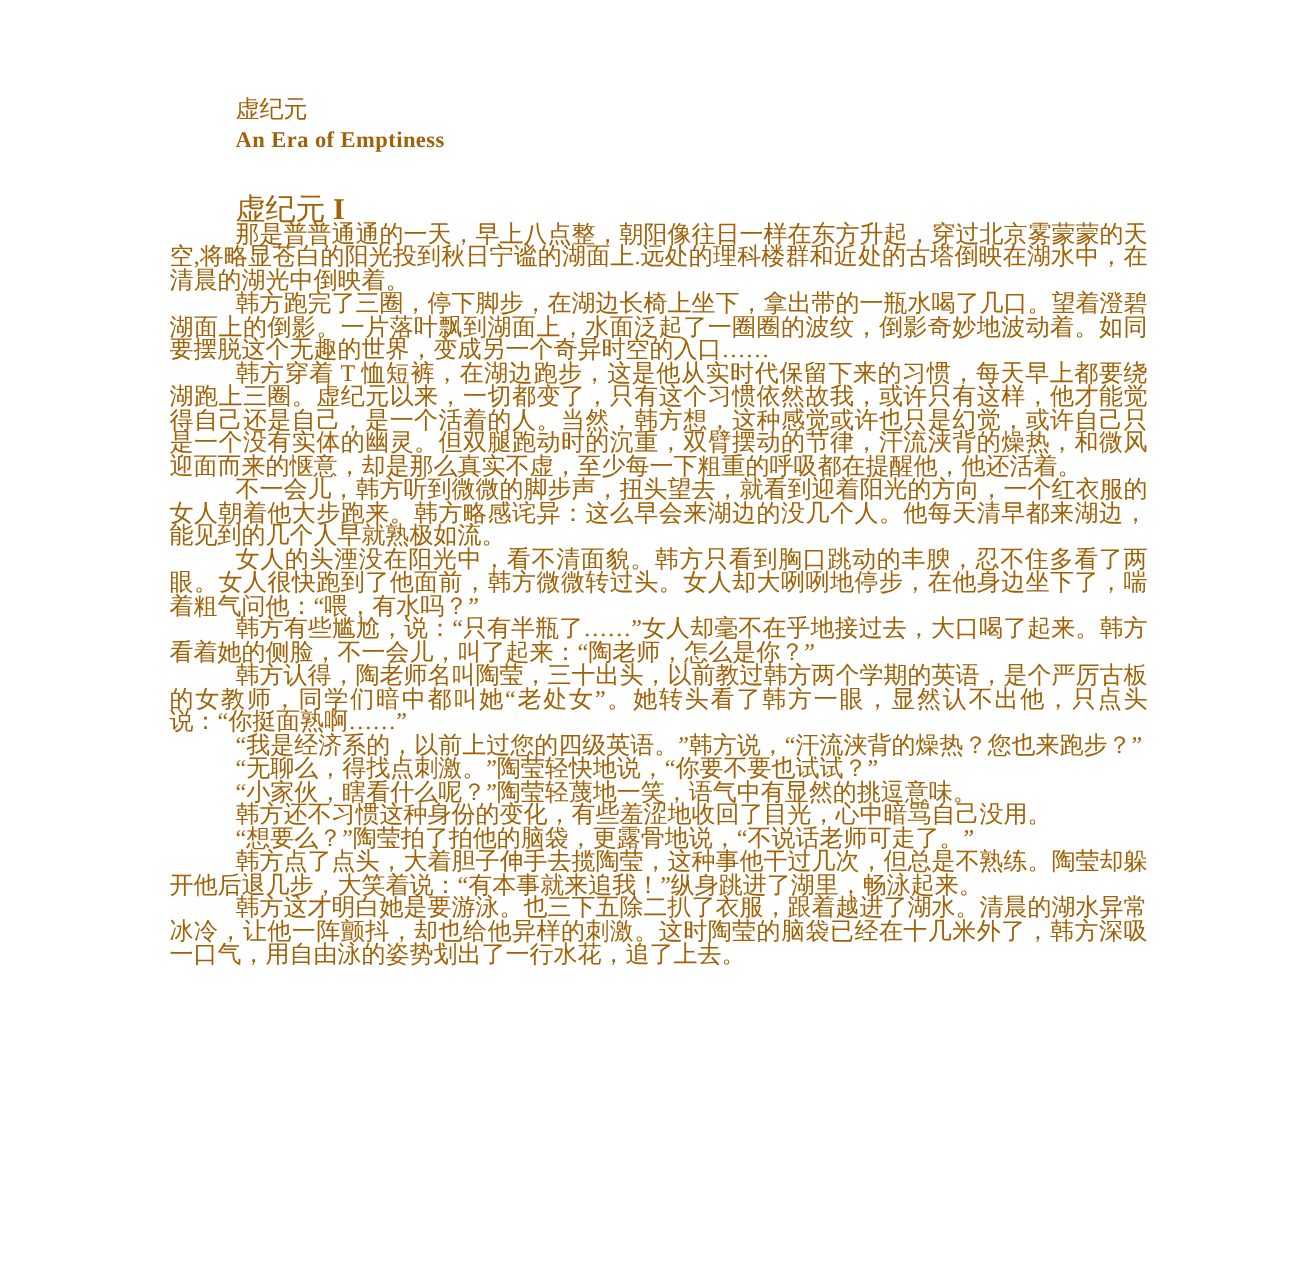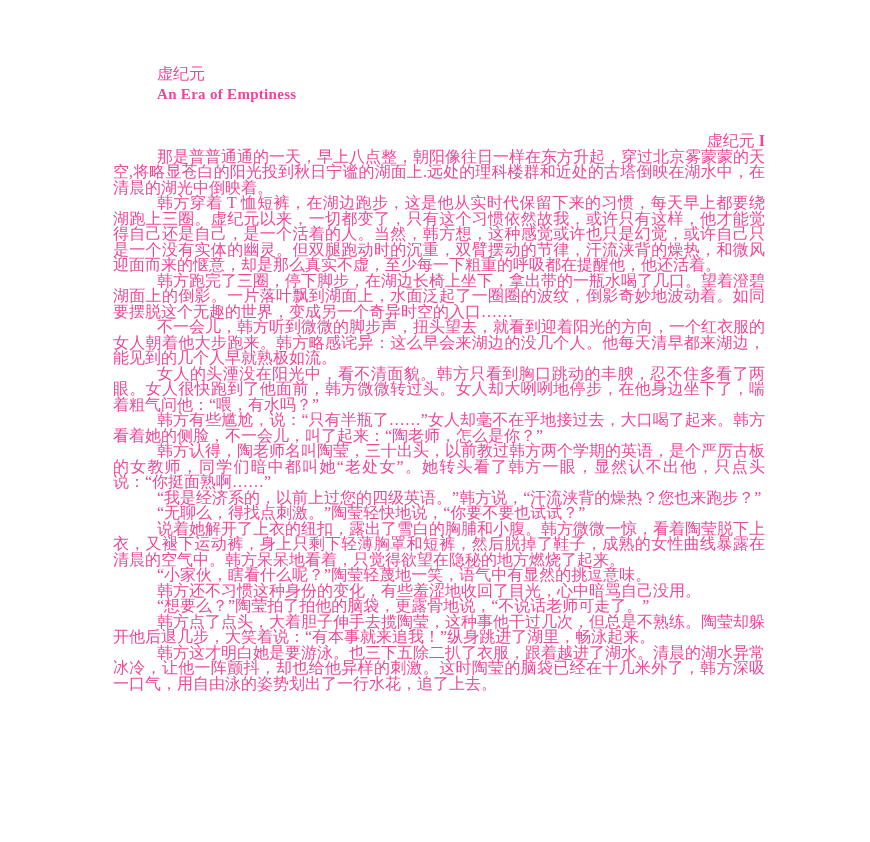--- a/index.html
+++ b/index.html
@@ -7,21 +7,21 @@
     padding: 0;
     background: #ffffff;
   }
   .page {
     position: relative;
     width: 870px;
     height: 842px;
     background: #ffffff;
     overflow: hidden;
     font-family: "Liberation Serif", "DejaVu Serif", serif;
-    color: #ec4899;
+    color: #a16207;
   }
   .content {
     position: absolute;
     left: 113px;
     top: 64px;
     width: 652px;
   }
   .title-block {
     padding-left: 44px;
     font-size: 16px;
@@ -32,24 +32,23 @@
     font-weight: bold;
     font-size: 15px;
     letter-spacing: 0.3px;
   }
   .byline .by-label {
     font-weight: bold;
     letter-spacing: 0.3px;
   }
   .section-heading {
     padding-left: 44px;
-    font-size: 16px;
+    font-size: 20px;
     line-height: 15.5px;
     margin: 0;
-    text-align: right;
   }
   .section-heading .roman {
     font-weight: bold;
   }
   .paragraphs p {
     margin: 0;
     font-size: 16px;
     line-height: 15.5px;
     text-align: justify;
     text-indent: 44px;
@@ -67,29 +66,28 @@
       <div class="title-en">An Era of Emptiness</div>
     </div>
 
     <div class="section-heading">
       <span>虚纪元</span>
       <span class="roman">I</span>
     </div>
 
     <div class="paragraphs">
         <p>那是普普通通的一天，早上八点整，朝阳像往日一样在东方升起，穿过北京雾蒙蒙的天空,将略显苍白的阳光投到秋日宁谧的湖面上.远处的理科楼群和近处的古塔倒映在湖水中，在清晨的湖光中倒映着。</p>
+        <p>韩方跑完了三圈，停下脚步，在湖边长椅上坐下，拿出带的一瓶水喝了几口。望着澄碧湖面上的倒影。一片落叶飘到湖面上，水面泛起了一圈圈的波纹，倒影奇妙地波动着。如同要摆脱这个无趣的世界，变成另一个奇异时空的入口……</p>
         <p>韩方穿着 T 恤短裤，在湖边跑步，这是他从实时代保留下来的习惯，每天早上都要绕湖跑上三圈。虚纪元以来，一切都变了，只有这个习惯依然故我，或许只有这样，他才能觉得自己还是自己，是一个活着的人。当然，韩方想，这种感觉或许也只是幻觉，或许自己只是一个没有实体的幽灵。但双腿跑动时的沉重，双臂摆动的节律，汗流浃背的燥热，和微风迎面而来的惬意，却是那么真实不虚，至少每一下粗重的呼吸都在提醒他，他还活着。</p>
-        <p>韩方跑完了三圈，停下脚步，在湖边长椅上坐下，拿出带的一瓶水喝了几口。望着澄碧湖面上的倒影。一片落叶飘到湖面上，水面泛起了一圈圈的波纹，倒影奇妙地波动着。如同要摆脱这个无趣的世界，变成另一个奇异时空的入口……</p>
         <p>不一会儿，韩方听到微微的脚步声，扭头望去，就看到迎着阳光的方向，一个红衣服的女人朝着他大步跑来。韩方略感诧异：这么早会来湖边的没几个人。他每天清早都来湖边，能见到的几个人早就熟极如流。</p>
         <p>女人的头湮没在阳光中，看不清面貌。韩方只看到胸口跳动的丰腴，忍不住多看了两眼。女人很快跑到了他面前，韩方微微转过头。女人却大咧咧地停步，在他身边坐下了，喘着粗气问他：“喂，有水吗？”</p>
         <p>韩方有些尴尬，说：“只有半瓶了……”女人却毫不在乎地接过去，大口喝了起来。韩方看着她的侧脸，不一会儿，叫了起来：“陶老师，怎么是你？”</p>
         <p>韩方认得，陶老师名叫陶莹，三十出头，以前教过韩方两个学期的英语，是个严厉古板的女教师，同学们暗中都叫她“老处女”。她转头看了韩方一眼，显然认不出他，只点头说：“你挺面熟啊……”</p>
         <p>“我是经济系的，以前上过您的四级英语。”韩方说，“汗流浃背的燥热？您也来跑步？”</p>
         <p>“无聊么，得找点刺激。”陶莹轻快地说，“你要不要也试试？”</p>
-        <p>说着她解开了上衣的纽扣，露出了雪白的胸脯和小腹。韩方微微一惊，看着陶莹脱下上衣，又褪下运动裤，身上只剩下轻薄胸罩和短裤，然后脱掉了鞋子，成熟的女性曲线暴露在清晨的空气中。韩方呆呆地看着，只觉得欲望在隐秘的地方燃烧了起来。</p>
         <p>“小家伙，瞎看什么呢？”陶莹轻蔑地一笑，语气中有显然的挑逗意味。</p>
         <p>韩方还不习惯这种身份的变化，有些羞涩地收回了目光，心中暗骂自己没用。</p>
         <p>“想要么？”陶莹拍了拍他的脑袋，更露骨地说，“不说话老师可走了。”</p>
         <p>韩方点了点头，大着胆子伸手去揽陶莹，这种事他干过几次，但总是不熟练。陶莹却躲开他后退几步，大笑着说：“有本事就来追我！”纵身跳进了湖里，畅泳起来。</p>
         <p>韩方这才明白她是要游泳。也三下五除二扒了衣服，跟着越进了湖水。清晨的湖水异常冰冷，让他一阵颤抖，却也给他异样的刺激。这时陶莹的脑袋已经在十几米外了，韩方深吸一口气，用自由泳的姿势划出了一行水花，追了上去。</p>
       </div>
 
   </div>
 </div>
 

